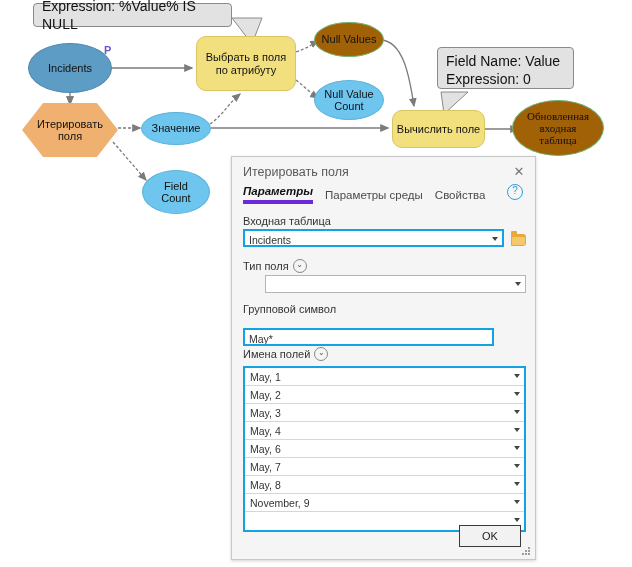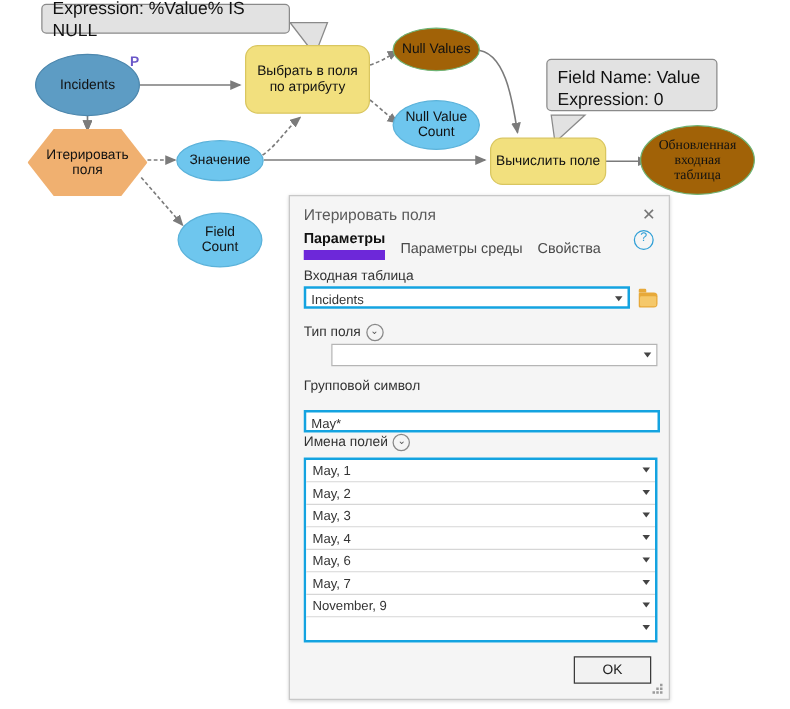--- a/index.html
+++ b/index.html
@@ -49,21 +49,21 @@
   #dialog .dlg-title{
     position:absolute;left:11px;top:8px;font-size:12.5px;color:#5a5a5a;
   }
   #dialog .dlg-close{
     position:absolute;right:8px;top:7px;width:16px;height:16px;
     font-size:13px;color:#777;line-height:16px;text-align:center;cursor:pointer;
   }
   .dlg-body{position:absolute;left:0;top:26px;right:0;bottom:0;}
   .tabs{position:absolute;left:11px;top:2px;display:flex;gap:12px;align-items:flex-end;}
   .tab{font-size:11.5px;color:#4a4a4a;padding-bottom:3px;cursor:pointer;}
-  .tab.active{color:#111;font-weight:bold;border-bottom:8px solid #6d28d9;}
+  .tab.active{color:#111;font-weight:bold;border-bottom:4px solid #6d28d9;font-style:italic;}
   .help-icon{
     position:absolute;right:12px;top:1px;width:14px;height:14px;border-radius:50%;
     border:1.3px solid #2f9fd6;color:#2f9fd6;font-size:10px;line-height:12px;
     text-align:center;cursor:pointer;
   }
 
   .fld{position:absolute;left:11px;}
   .flabel{font-size:11px;color:#333;margin-bottom:2px;display:flex;align-items:center;gap:4px;}
   .chev{
     display:inline-block;width:12px;height:12px;border:1px solid #888;border-radius:50%;
@@ -221,39 +221,40 @@
           <span class="chev">⌄</span>
         </div>
         <div class="inp" style="width:261px;margin-left:22px;">
           <span></span>
           <i class="arrow-dn"></i>
         </div>
       </div>
 
       <div class="fld" style="top:120px;width:283px;">
         <div class="flabel">Групповой символ</div>
-        <div class="inp hl" style="width:285px;margin-top:13px;">
+        <div class="inp hl" style="width:251px;margin-top:13px;">
           <span>May*</span>
         </div>
       </div>
 
       <div class="fld" style="top:164px;width:283px;">
         <div class="flabel">
           <span>Имена полей</span>
           <span class="chev">⌄</span>
         </div>
       </div>
 
       <div id="fieldlist" style="top:183px;">
         <div class="frow"><span>May, 1</span><i class="arrow-dn"></i></div>
         <div class="frow"><span>May, 2</span><i class="arrow-dn"></i></div>
         <div class="frow"><span>May, 3</span><i class="arrow-dn"></i></div>
         <div class="frow"><span>May, 4</span><i class="arrow-dn"></i></div>
         <div class="frow"><span>May, 6</span><i class="arrow-dn"></i></div>
         <div class="frow"><span>May, 7</span><i class="arrow-dn"></i></div>
+        <div class="frow"><span>May, 8</span><i class="arrow-dn"></i></div>
         <div class="frow"><span>November, 9</span><i class="arrow-dn"></i></div>
         <div class="frow"><span></span><i class="arrow-dn"></i></div>
       </div>
 
       <div id="okbtn">
         <span>OK</span>
       </div>
 
       <div class="grip">
         <i style="left:6px;top:0;"></i>

